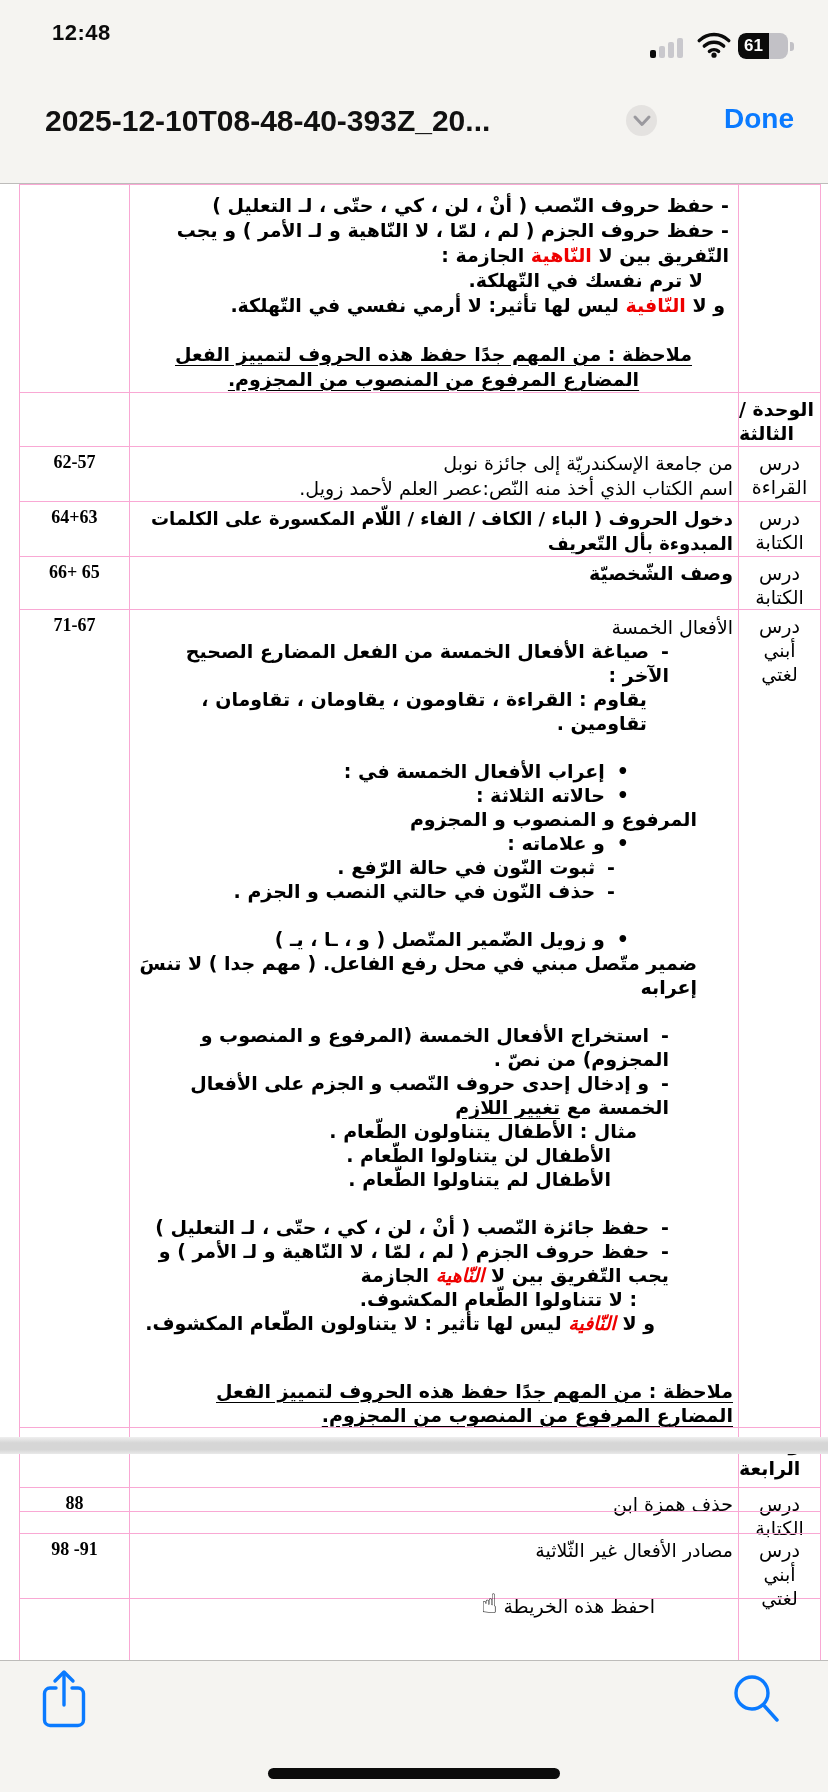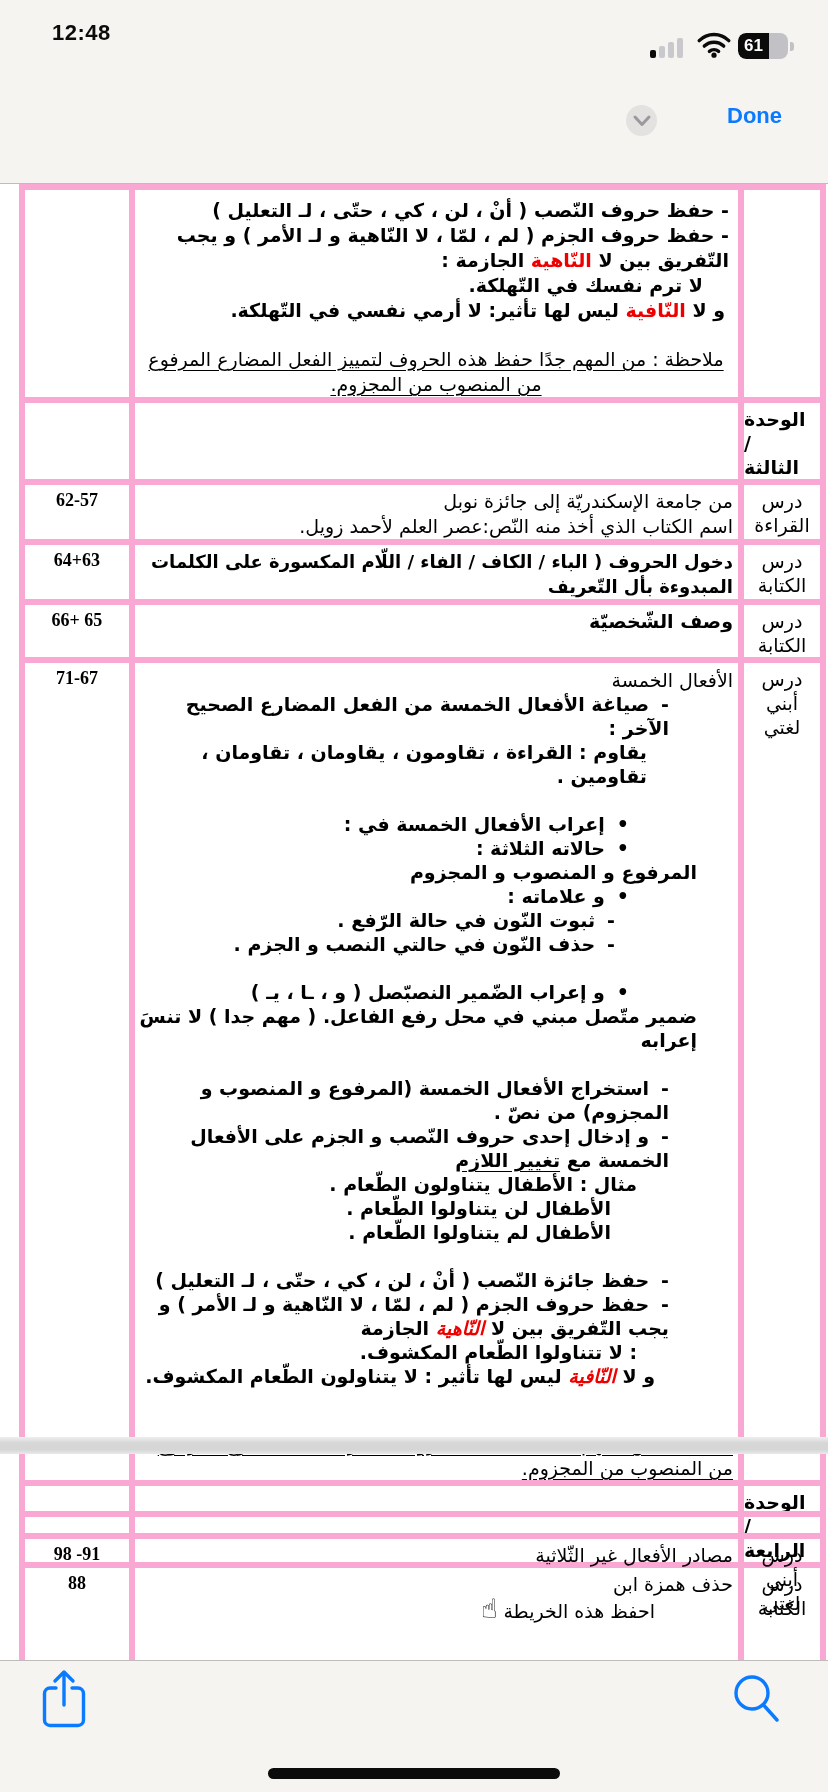--- a/index.html
+++ b/index.html
@@ -28,47 +28,47 @@
                   line-height:26px; font-family:"Liberation Sans", sans-serif; }
   .batcap { position:absolute; top:42px; left:790px; width:4px; height:9px;
             border-radius:0 3px 3px 0; background:#C2C1C6; }
 
   .navtitle { position:absolute; top:104px; left:45px; width:560px; font-size:30px;
               font-weight:700; color:#111; white-space:nowrap; overflow:hidden;
               font-family:"Liberation Sans", sans-serif; }
   .chev { position:absolute; top:105px; left:626px; width:31px; height:31px;
           border-radius:50%; background:#E4E2E0; display:flex; align-items:center;
           justify-content:center; }
-  .done { position:absolute; top:103px; right:46px; font-size:22px; font-weight:700;
+  .done { position:absolute; top:103px; right:34px; font-size:28px; font-weight:700;
           color:#0A7AFF; font-family:"Liberation Sans", sans-serif; }
 
   
   .doc { position:absolute; top:184px; left:0; width:828px; height:1476px;
          background:#ffffff; z-index:1; }
   table.sheet { border-collapse:collapse; table-layout:fixed; width:801px;
                 direction:rtl; }
-  table.sheet td { border:6px solid #f9a8d4; vertical-align:top; overflow:hidden; }
+  table.sheet td { border:1px solid #f9a8d4; vertical-align:top; overflow:hidden; }
   .t1 { position:absolute; top:0; left:19px; }
   .t2 { position:absolute; top:1327px; left:19px; }
   col.c-label { width:82px; } col.c-body { width:609px; } col.c-pages { width:110px; }
 
   .lbl { font-size:19px; line-height:24px; text-align:center; padding-top:4px; color:#000; }
   .lbl.bold { font-weight:700; text-align:left; padding-right:4px; }
   .pages { font-family:"Liberation Serif", serif; font-weight:700; font-size:18px;
            text-align:center; direction:ltr; padding-top:5px; color:#000; }
   .body-cell { padding:8px 5px 0 4px; color:#000; }
   .ln { font-size:19px; line-height:25px; text-align:right; direction:rtl; }
   .r6 .ln { line-height:24px; }
   .sp { height:24px; } .sp2 { height:20px; }
   .b { font-weight:700; }
   .red { color:#EE0000; }
   .ital { font-style:italic; }
   .u { text-decoration:underline; text-underline-offset:4px; }
   .blt { display:inline-block; margin-left:12px; }
-  .note { font-weight:400; text-decoration:underline; text-underline-offset:4px; }
+  .note { font-weight:700; text-decoration:underline; text-underline-offset:4px; }
 
   
   .pagegap { position:absolute; top:1253px; left:0; width:828px; height:17px;
              background:linear-gradient(#efefef, #d6d6d6 35%, #d6d6d6 75%, #e9e9e9); }
 
   
   .toolbar { position:absolute; left:0; top:1660px; width:828px; height:132px;
              background:#F5F4F1; border-top:1px solid #BDBCBA; z-index:6; }
   .sharebtn { position:absolute; left:40px; top:6px; width:56px; height:70px; }
   .searchbtn { position:absolute; left:730px; top:10px; width:56px; height:60px; }
@@ -95,20 +95,21 @@
         <path d="M13.4 19.4 a7.3 7.3 0 0 1 9.2 0" fill="none" stroke="#0b0b0b" stroke-width="3.4" stroke-linecap="round"></path>
         <circle cx="18" cy="23.2" r="2.6" fill="#0b0b0b"></circle>
       </svg>
     </div>
     <div class="battery">
       <div class="fill"></div>
       <div class="pct">61</div>
     </div>
     <div class="batcap"></div>
 
+    <div class="navtitle">2025-12-10T08-48-40-393Z_20...</div>
     <div class="chev">
       <svg width="22" height="14" viewBox="0 0 22 14">
         <polyline points="4,3 11,10.5 18,3" fill="none" stroke="#9A999E" stroke-width="3" stroke-linecap="round" stroke-linejoin="round"></polyline>
       </svg>
     </div>
     <div class="done">Done</div>
   </div>
 
   <div class="doc">
 
@@ -187,21 +188,21 @@
           <div class="ln b" style="padding-right:64px;"><span class="blt">-</span><span>صياغة الأفعال الخمسة من الفعل المضارع الصحيح الآخر  :</span></div>
           <div class="ln b" style="padding-right:86px;">يقاوم : القراءة ، تقاومون ، يقاومان ، تقاومان ، تقاومين .</div>
           <div class="sp"></div>
           <div class="ln b" style="padding-right:104px;"><span class="blt">•</span><span>إعراب الأفعال الخمسة  في :</span></div>
           <div class="ln b" style="padding-right:104px;"><span class="blt">•</span><span>حالاته الثلاثة :</span></div>
           <div class="ln b" style="padding-right:36px;">المرفوع و المنصوب و المجزوم</div>
           <div class="ln b" style="padding-right:104px;"><span class="blt">•</span><span>و علاماته :</span></div>
           <div class="ln b" style="padding-right:118px;"><span class="blt">-</span><span>ثبوت النّون في حالة الرّفع .</span></div>
           <div class="ln b" style="padding-right:118px;"><span class="blt">-</span><span>حذف النّون في حالتي النصب و الجزم .</span></div>
           <div class="sp"></div>
-          <div class="ln b" style="padding-right:104px;"><span class="blt">•</span><span>و إعراب الضّمير النصبّصل ( و ، ـا ، يـ )</span></div>
+          <div class="ln b" style="padding-right:104px;"><span class="blt">•</span><span>و زويل الضّمير المتّصل ( و ، ـا ، يـ )</span></div>
           <div class="ln b" style="padding-right:36px;">ضمير متّصل مبني في محل رفع الفاعل. ( مهم جدا ) لا تنسَ إعرابه</div>
           <div class="sp"></div>
           <div class="ln b" style="padding-right:64px;"><span class="blt">-</span><span>استخراج الأفعال الخمسة  (المرفوع و المنصوب و المجزوم) من نصّ .</span></div>
           <div class="ln b" style="padding-right:64px;"><span class="blt">-</span><span>و إدخال إحدى حروف النّصب و الجزم على الأفعال الخمسة مع </span><span class="u">تغيير اللازم</span></div>
           <div class="ln b" style="padding-right:96px;">مثال : الأطفال يتناولون الطّعام .</div>
           <div class="ln b" style="padding-right:122px;">الأطفال لن يتناولوا الطّعام .</div>
           <div class="ln b" style="padding-right:122px;">الأطفال لم يتناولوا الطّعام .</div>
           <div class="sp"></div>
           <div class="ln b" style="padding-right:64px;"><span class="blt">-</span><span>حفظ جائزة النّصب ( أنْ ، لن ، كي ، حتّى ، لـ التعليل )</span></div>
           <div class="ln b" style="padding-right:64px;"><span class="blt">-</span><span>حفظ حروف الجزم ( لم ، لمّا ، لا النّاهية و لـ الأمر ) و يجب التّفريق بين لا </span><span class="red ital">النّاهية</span><span> الجازمة</span></div>

